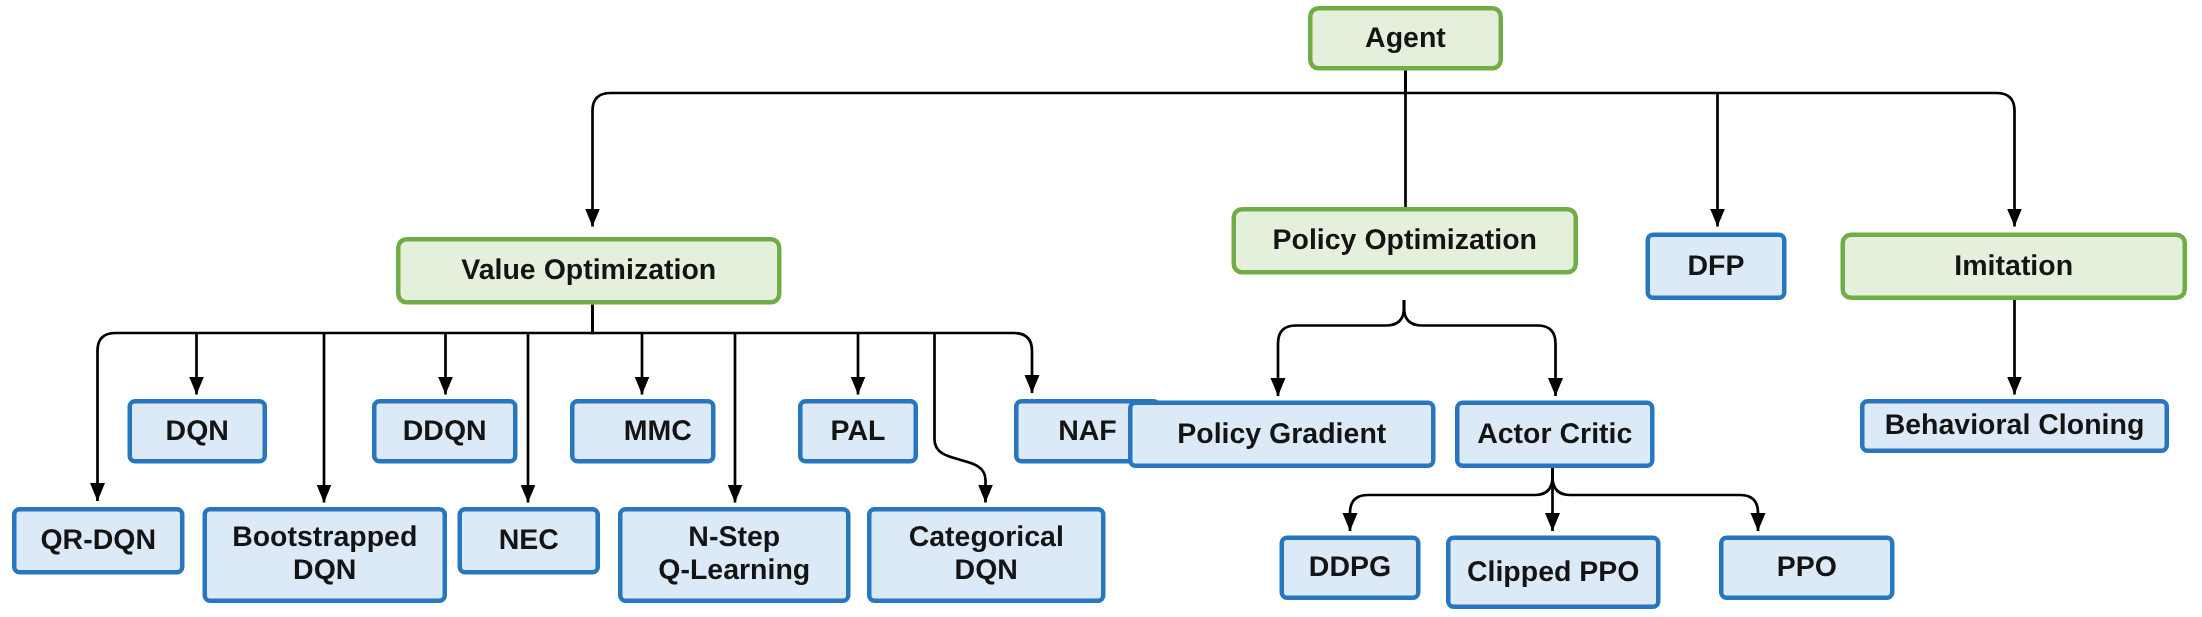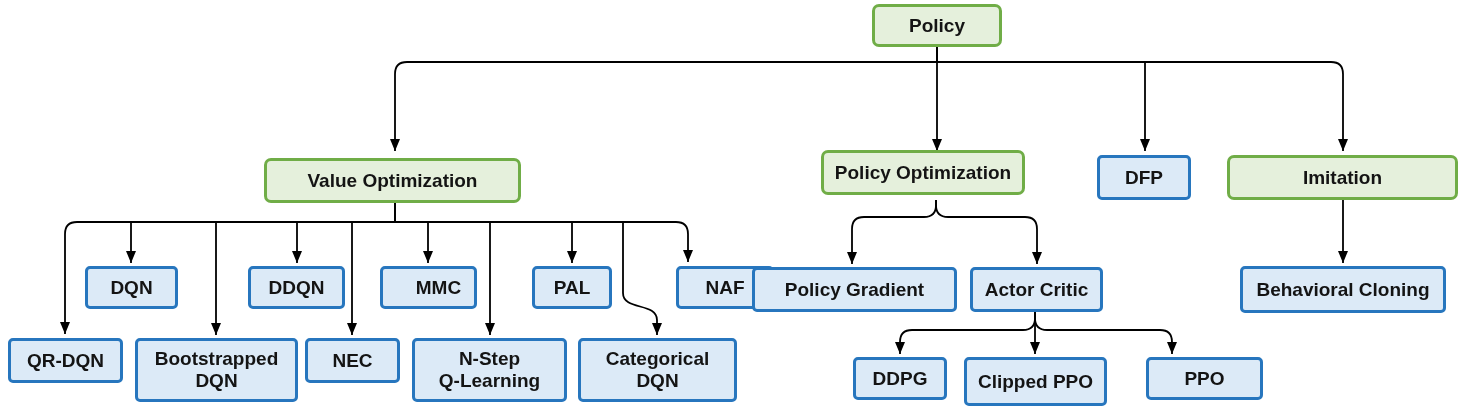--- a/index.html
+++ b/index.html
@@ -75,24 +75,24 @@
     <path class="edge" d="M936 200 V205 Q936 217 924 217 H864 Q852 217 852 229 V264" marker-end="url(#arrow)"></path>
     <path class="edge" d="M936 200 V205 Q936 217 948 217 H1025 Q1037 217 1037 229 V264" marker-end="url(#arrow)"></path>
 
     <path class="edge" d="M1035 312 V318 Q1035 330 1023 330 H912 Q900 330 900 342 V354" marker-end="url(#arrow)"></path>
     <path class="edge" d="M1035 312 V354" marker-end="url(#arrow)"></path>
     <path class="edge" d="M1035 312 V318 Q1035 330 1047 330 H1160 Q1172 330 1172 342 V354" marker-end="url(#arrow)"></path>
 
     <path class="edge" d="M1343 200 V263" marker-end="url(#arrow)"></path>
   </svg>
 
-  <div class="node category" style="left:872px; top:4px; width:130px; height:43px;">Policy</div>
+  <div class="node category" style="left:872px; top:4px; width:130px; height:43px;">Agent</div>
 
   <div class="node category" style="left:264px; top:158px; width:257px; height:45px;">Value Optimization</div>
-  <div class="node category" style="left:821px; top:150px; width:204px; height:45px;">Policy Optimization</div>
+  <div class="node category" style="left:821px; top:138px; width:231px; height:45px;">Policy Optimization</div>
   <div class="node algorithm" style="left:1097px; top:155px; width:94px; height:45px;">DFP</div>
   <div class="node category" style="left:1227px; top:155px; width:231px; height:45px;">Imitation</div>
 
   <div class="node algorithm" style="left:85px; top:266px; width:93px; height:43px;">DQN</div>
   <div class="node algorithm" style="left:248px; top:266px; width:97px; height:43px;">DDQN</div>
   <div class="node algorithm" style="left:380px; top:266px; width:97px; height:43px;padding-left:20px;">MMC</div>
   <div class="node algorithm" style="left:532px; top:266px; width:80px; height:43px;">PAL</div>
   <div class="node algorithm" style="left:676px; top:266px; width:98px; height:43px;">NAF</div>
 
   <div class="node algorithm" style="left:8px; top:338px; width:115px; height:45px;">QR-DQN</div>
@@ -104,15 +104,15 @@
   <div class="node algorithm" style="left:578px; top:338px; width:159px; height:64px;">Categorical
 DQN</div>
 
   <div class="node algorithm" style="left:752px; top:267px; width:205px; height:45px;">Policy Gradient</div>
   <div class="node algorithm" style="left:970px; top:267px; width:133px; height:45px;">Actor Critic</div>
 
   <div class="node algorithm" style="left:853px; top:357px; width:94px; height:43px;">DDPG</div>
   <div class="node algorithm" style="left:964px; top:357px; width:143px; height:49px;">Clipped PPO</div>
   <div class="node algorithm" style="left:1146px; top:357px; width:117px; height:43px;">PPO</div>
 
-  <div class="node algorithm" style="left:1240px; top:266px; width:206px; height:47px;">Behavioral Cloning</div>
+  <div class="node algorithm" style="left:1240px; top:266px; width:206px; height:36px;">Behavioral Cloning</div>
 
 </div>
 
 </body></html>

